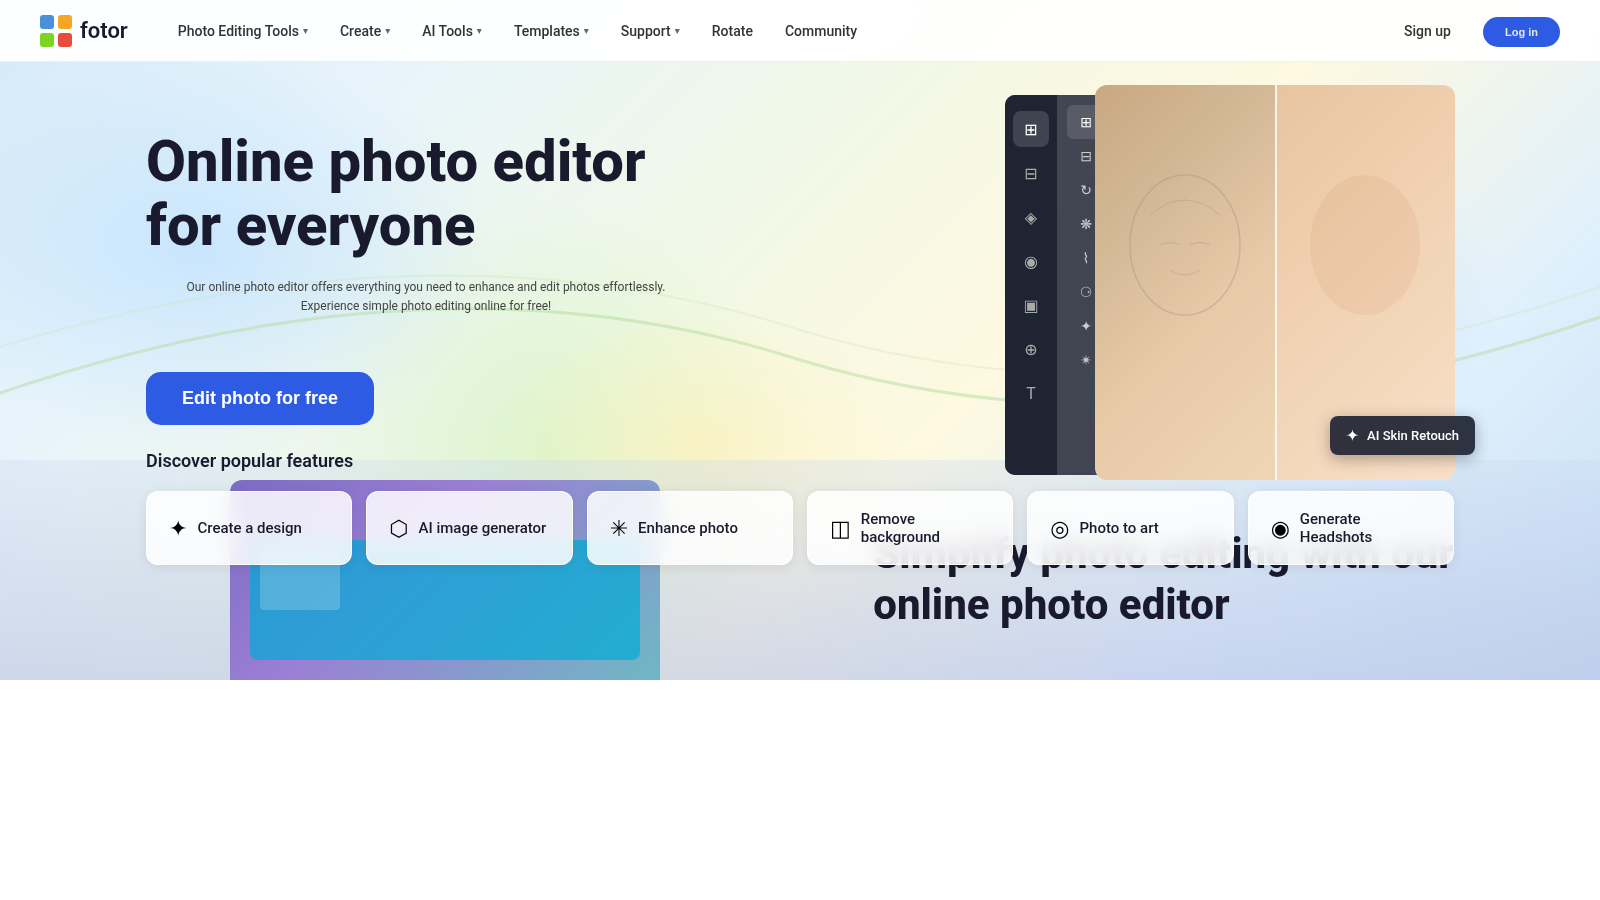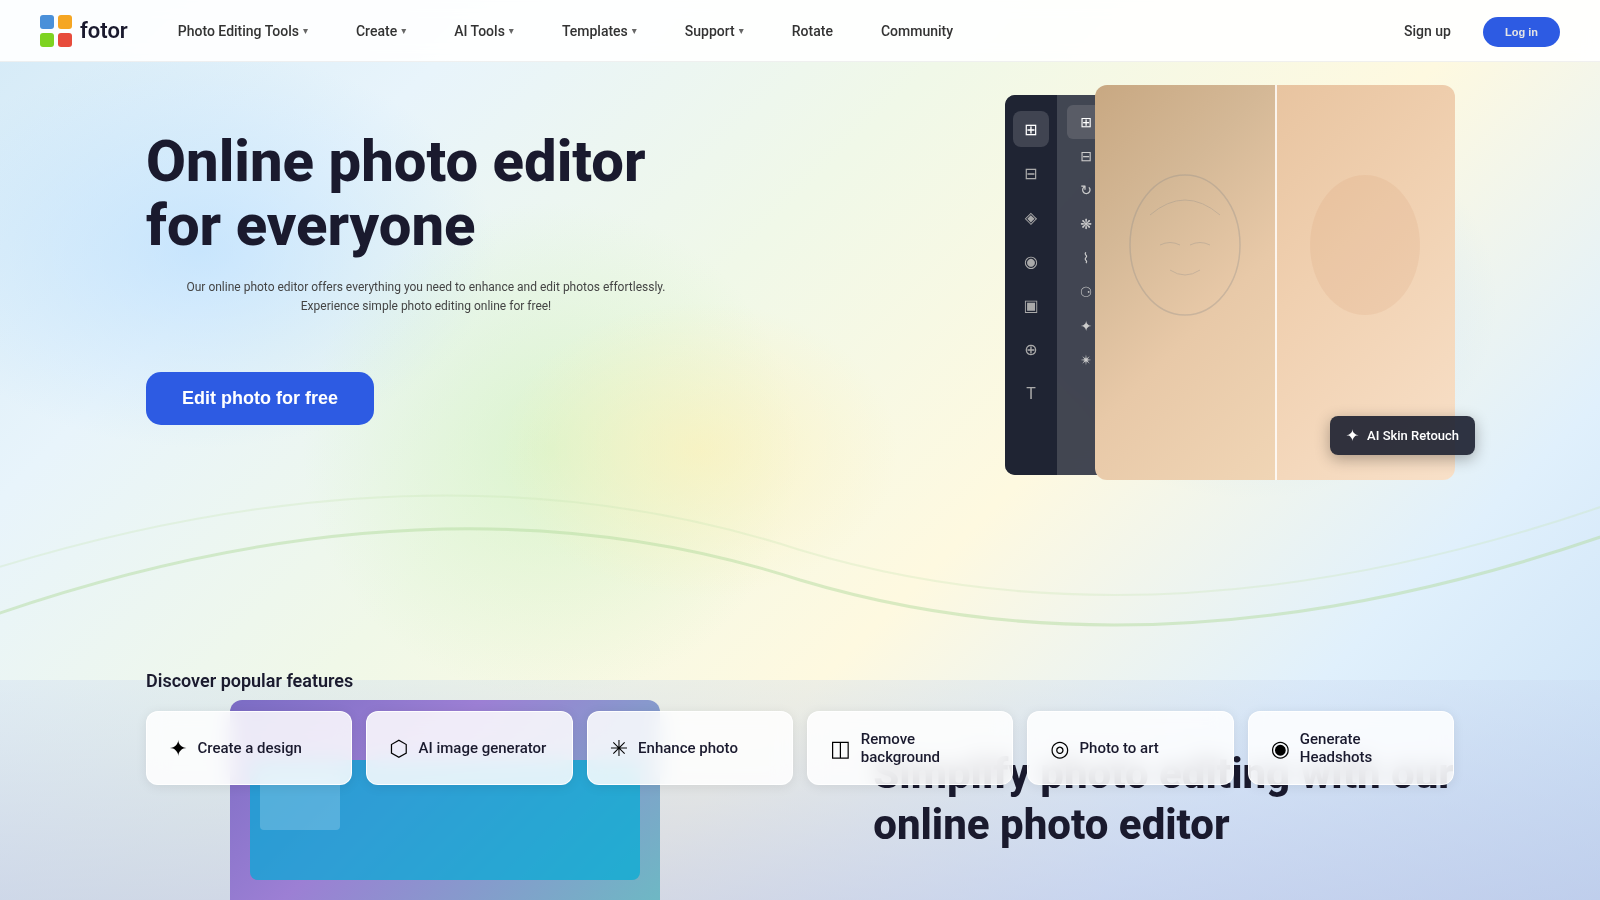--- a/index.html
+++ b/index.html
@@ -8,42 +8,42 @@
     
     nav {
       position: fixed; top: 0; left: 0; right: 0; height: 62px;
       background: rgba(255,255,255,0.92); backdrop-filter: blur(8px);
       display: flex; align-items: center; padding: 0 40px;
       z-index: 100; border-bottom: 1px solid rgba(0,0,0,0.06);
     }
     .logo { display: flex; align-items: center; gap: 8px; margin-right: 36px; text-decoration: none; }
     .logo-icon { width: 32px; height: 32px; }
     .logo-text { font-size: 22px; font-weight: 600; color: #1a1a2e; }
-    .nav-items { display: flex; align-items: center; gap: 20px; flex: 1; }
+    .nav-items { display: flex; align-items: center; gap: 4px; flex: 1; }
     .nav-item {
       display: flex; align-items: center; gap: 4px;
       padding: 8px 14px; border-radius: 6px; cursor: pointer;
       font-size: 14px; color: #333; font-weight: 500;
       transition: background 0.15s;
     }
     .chevron { font-size: 10px; color: #666; }
     .nav-right { display: flex; align-items: flex-end; gap: 16px; }
     .signup-btn {
       font-size: 14px; color: #333; font-weight: 500;
       cursor: pointer; padding: 8px 16px; border-radius: 6px;
     }
     .login-btn {
       background: #2d5be3; color: #e5e5e5; border: none;
       padding: 9px 22px; border-radius: 22px; font-size: 11px;
       font-weight: 600; cursor: pointer;
     }
 
     
     .hero {
-      position: relative; width: 1600px; height: 900px;
+      position: relative; width: 1600px; height: 680px;
       background: linear-gradient(135deg, #d4eaf7 0%, #e8f4fb 20%, #f0f8e8 40%, #fef9e0 60%, #e0f0fc 80%, #c8dff5 100%);
       overflow: hidden;
     }
 
     
     .blob1 {
       position: absolute; width: 600px; height: 400px;
       background: radial-gradient(ellipse, rgba(180,220,255,0.6) 0%, transparent 70%);
       top: 50px; left: -100px; border-radius: 50%;
     }

